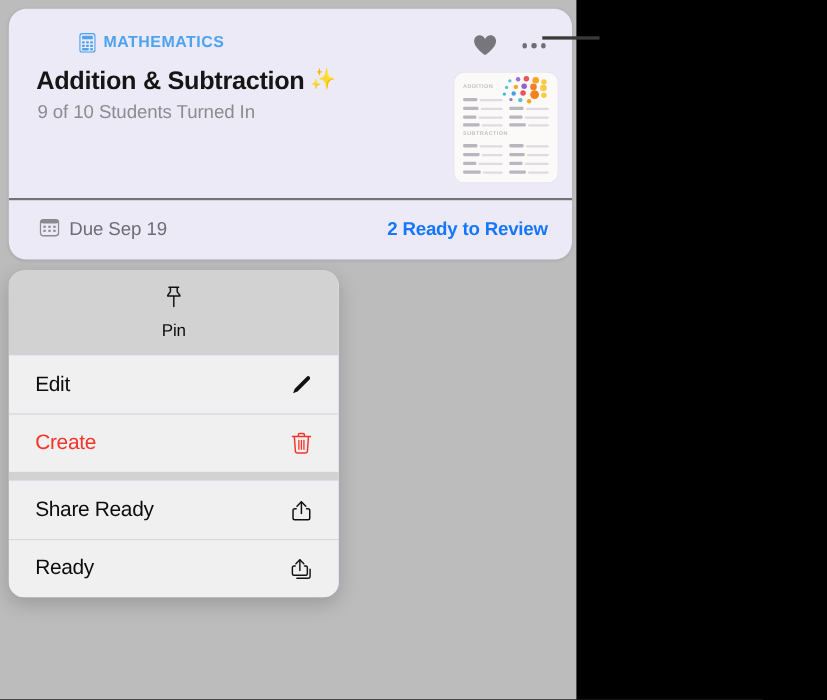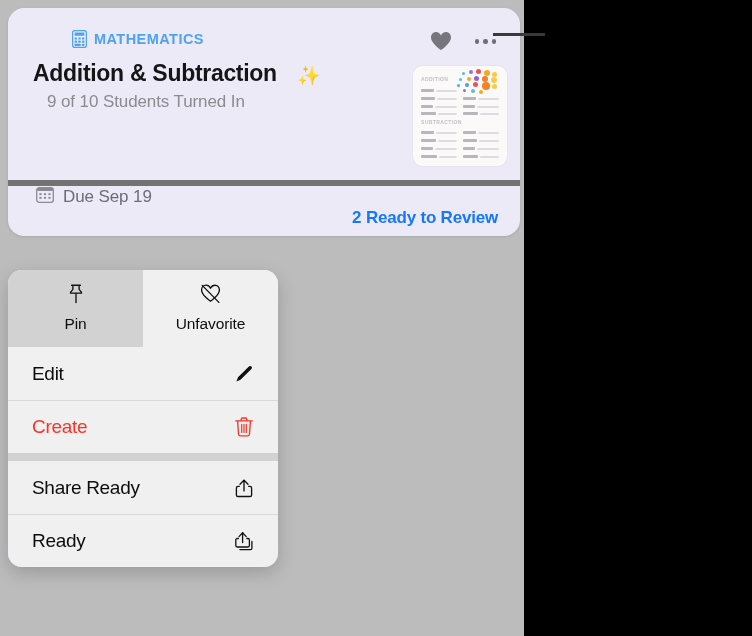--- a/index.html
+++ b/index.html
@@ -64,32 +64,31 @@
   .card-title {
     position: absolute;
     left: 25px;
     top: 52px;
     font-size: 23px;
     font-weight: bold;
     color: #151515;
     letter-spacing: -0.3px;
     white-space: nowrap;
     display: flex;
-    align-items: flex-end;
-    gap: 21px;
+    align-items: flex-start;
+    gap: 5px;
   }
   .sparkle { font-size: 19px; }
   .card-sub {
     position: absolute;
     left: 26px;
     top: 84px;
     font-size: 17px;
     color: #8b8b90;
     letter-spacing: -0.1px;
-    margin-left: 13px;
   }
   .heart-btn {
     position: absolute;
     right: 68px;
     top: 23px;
     width: 22px;
     height: 22px;
     cursor: pointer;
   }
   .ellipsis-btn {
@@ -151,25 +150,25 @@
     border-radius: 1px;
   }
   .confetti { position: absolute; border-radius: 50%; }
   
   .card-footer {
     position: absolute;
     left: 0;
     bottom: 0;
     width: 100%;
     height: 56px;
-    border-top: 6px solid #737373;
-    display: flex;
+    border-top: 2px solid #737373;
+    display: flex;
+    align-items: center;
     box-sizing: border-box;
     padding: 0 22px 0 28px;
-    flex-direction: column;
   }
   .due-group {
     display: flex;
     align-items: center;
     gap: 9px;
   }
   .due-text {
     font-size: 17px;
     color: #6d6d74;
     letter-spacing: -0.1px;
@@ -179,22 +178,22 @@
     font-size: 17px;
     font-weight: bold;
     color: #1577ff;
     letter-spacing: -0.2px;
     cursor: pointer;
   }
   
   .menu {
     position: absolute;
     left: 8px;
-    top: 270px;
-    width: 270px;
+    top: 246px;
+    width: 300px;
     border-radius: 14px;
     overflow: hidden;
     background: #f2f2f2;
     box-shadow: 0 6px 18px rgba(0,0,0,0.18);
   }
   .menu-top {
     display: flex;
     height: 77px;
   }
   .menu-top-cell {
@@ -383,29 +382,20 @@
 
     <div class="menu-top">
       <div class="menu-top-cell cell-pin">
         <span>
           <svg width="18" height="20" viewBox="0 0 18 20" aria-hidden="true">
             <path d="M4.6 1.2 H13.4 M5.9 1.2 V5.0 C5.9 6.2 3.4 7.3 3.4 9.1 H14.6 C14.6 7.3 12.1 6.2 12.1 5.0 V1.2 M9 9.1 V18.6" fill="none" stroke="#111111" stroke-width="1.35" stroke-linecap="round" stroke-linejoin="round"></path>
           </svg>
         </span>
         <span class="menu-top-label">Pin</span>
       </div>
-      <div class="menu-top-cell cell-unfav">
-        <span>
-          <svg width="21" height="20" viewBox="0 0 21 20" aria-hidden="true">
-            <path d="M10.5 17.2 C 10.5 17.2, 1.6 11.3, 1.6 6.0 C 1.6 3.1, 3.7 1.2, 6.0 1.2 C 7.9 1.2, 9.7 2.5, 10.5 4.2 C 11.3 2.5, 13.1 1.2, 15.0 1.2 C 17.3 1.2, 19.4 3.1, 19.4 6.0 C 19.4 11.3, 10.5 17.2, 10.5 17.2 Z" fill="none" stroke="#111111" stroke-width="1.35" stroke-linejoin="round"></path>
-            <path d="M2.2 1.4 L18.9 18.4" fill="none" stroke="#111111" stroke-width="1.35" stroke-linecap="round"></path>
-          </svg>
-        </span>
-        <span class="menu-top-label">Unfavorite</span>
-      </div>
     </div>
 
     <div class="menu-group">
       <div class="menu-row">
         <span class="menu-row-label">Edit</span>
         <span class="menu-row-icon">
           <svg width="22" height="22" viewBox="0 0 22 22" aria-hidden="true">
             <path d="M3.4 18.6 L5.0 14.3 L15.9 3.4 C16.6 2.7 17.7 2.7 18.4 3.4 C19.1 4.1 19.1 5.2 18.4 5.9 L7.5 16.8 Z" fill="#111111"></path>
           </svg>
         </span>

